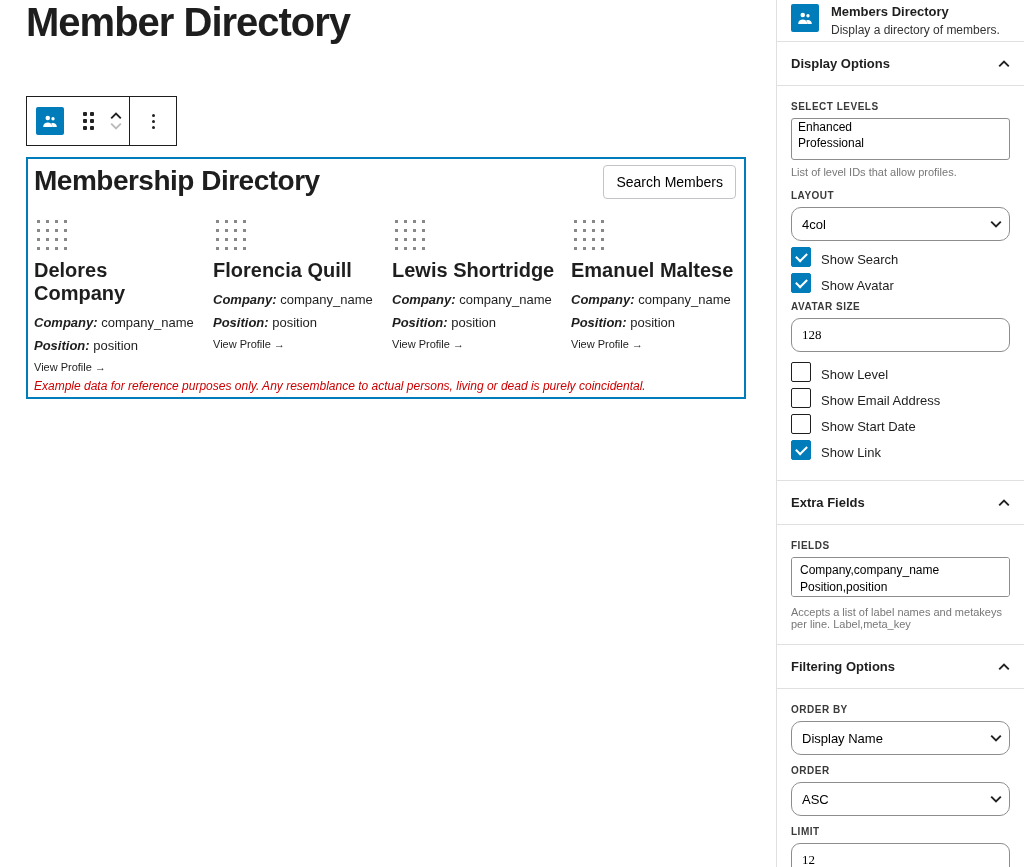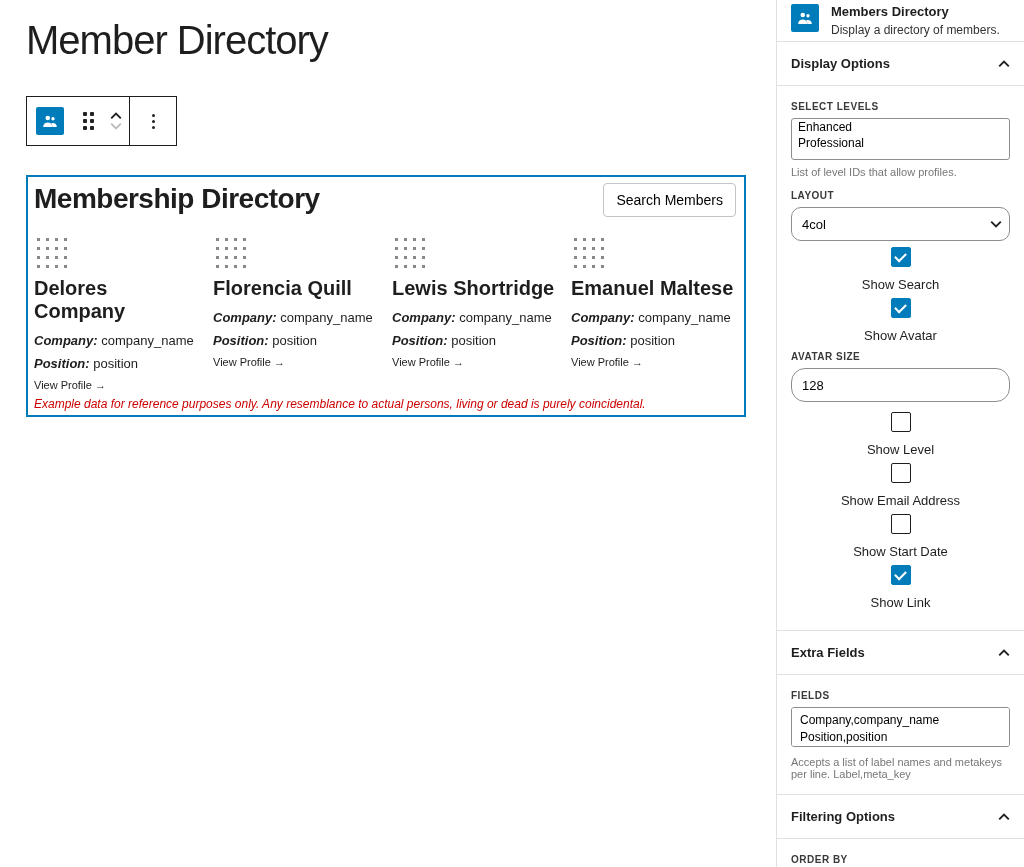--- a/index.html
+++ b/index.html
@@ -13,23 +13,22 @@
     overflow: hidden;
     display: flex;
   }
   .editor-area {
     flex: 1;
     padding: 0 26px;
     position: relative;
   }
   .page-title {
     font-size: 40px;
-    font-weight: 400;
+    font-weight: 700;
     letter-spacing: -1px;
-    margin-top: 18px;
   }
   .ghost-text {
     position: absolute;
     top: 101px;
     left: 26px;
     font-size: 18px;
     color: #444;
   }
   .block-toolbar {
     position: absolute;
@@ -227,41 +226,41 @@
     position: absolute;
     right: 8px;
     top: 50%;
     transform: translateY(-50%);
     pointer-events: none;
   }
   .text-input {
     width: 100%;
     height: 34px;
     border: 1px solid #8d8d8d;
-    border-radius: 14px;
+    border-radius: 9px;
     padding: 0 10px;
     font-size: 13px;
+    font-family: Liberation Serif, serif;
   }
   .textarea {
     width: 100%;
     height: 40px;
     border: 1px solid #8d8d8d;
     border-radius: 3px;
     padding: 4px 8px;
     font-size: 12px;
     resize: none;
     font-family: inherit;
     line-height: 1.4;
   }
   .check-row {
     display: flex;
-    align-items: center;
+    align-items: flex-end;
     gap: 10px;
     margin: 6px 0;
-    flex-direction: column;
   }
   .cb {
     width: 20px;
     height: 20px;
     border: 1.5px solid #1e1e1e;
     border-radius: 2px;
     display: flex;
     align-items: center;
     justify-content: center;
     flex-shrink: 0;

